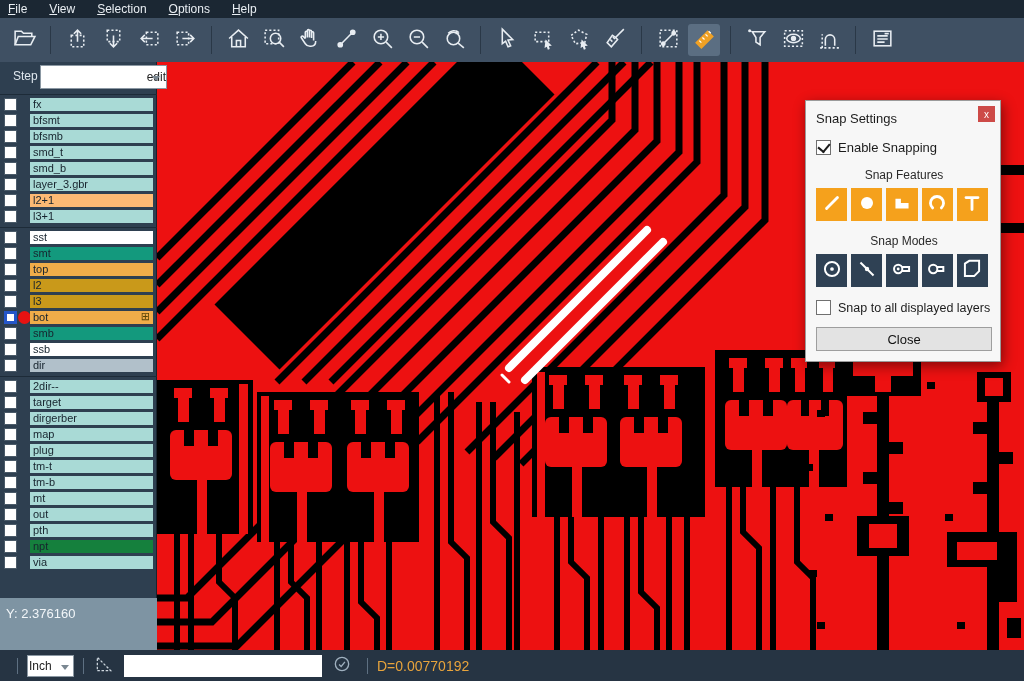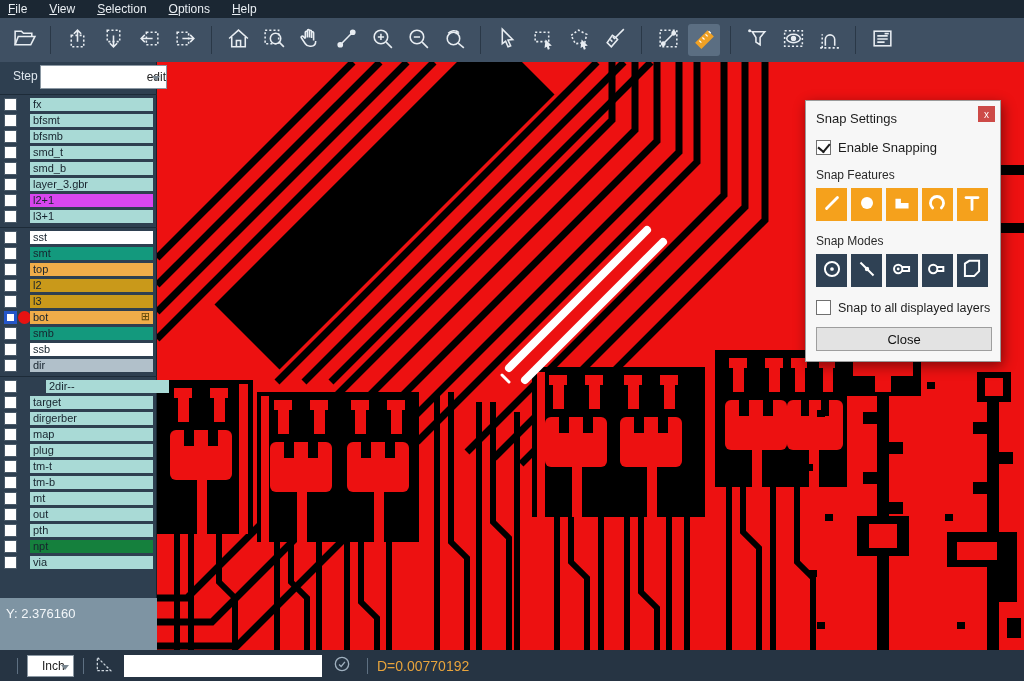--- a/index.html
+++ b/index.html
@@ -52,36 +52,36 @@
           box-sizing:border-box;padding:8px 8px 10px 10px;}
   #dlg-title{font-size:13px;color:#1c1c1c;margin-top:2px;}
   #dlg-close{position:absolute;right:5px;top:5px;width:17px;height:16px;background:#cd4a47;
              color:#fff;font-size:10px;text-align:center;line-height:15px;border:none;cursor:pointer;padding:0;}
   .dlg-row{display:flex;align-items:center;margin-top:14px;}
   .dcb{width:15px;height:15px;background:#fff;border:1px solid #707070;box-sizing:border-box;
        margin-right:7px;position:relative;cursor:pointer;flex:none;}
   .dcb.checked::after{content:"";position:absolute;left:3px;top:0px;width:6px;height:9px;
        border:solid #1c1c1c;border-width:0 2px 2px 0;transform:rotate(40deg);}
   .dcb-label{font-size:13px;color:#1c1c1c;}
-  .dlg-sec{font-size:12px;color:#2a2a2a;margin-top:13px;}
+  .dlg-sec{font-size:12px;color:#2a2a2a;margin-top:13px;text-align:center;}
   .btnrow{display:flex;margin-top:6px;}
   .fbtn{width:33px;height:33px;background:#f5a11c;border:none;margin-right:4px;padding:0;
         display:flex;align-items:center;justify-content:center;cursor:pointer;}
   .mbtn{width:33px;height:33px;background:#2f4154;border:none;margin-right:4px;padding:0;
         display:flex;align-items:center;justify-content:center;cursor:pointer;}
   .fbtn svg,.mbtn svg{width:24px;height:24px;}
   #dlg-closebtn{display:block;width:100%;height:24px;margin-top:12px;background:#e3e3e3;
         border:1px solid #9e9e9e;font-size:13px;color:#111;cursor:pointer;
         font-family:"Liberation Sans",sans-serif;}
   
   #statusbar{position:absolute;left:0;top:650px;width:1024px;height:31px;background:#263443;
              display:flex;align-items:center;box-sizing:border-box;padding-left:8px;}
   .ssep{width:1px;height:16px;background:#5e7082;margin:0 9px;}
   #unitbox{position:relative;width:47px;height:22px;background:#fff;border:1px solid #8b98a3;
-           box-sizing:border-box;font-size:12px;color:#222;line-height:20px;padding-left:14px;cursor:pointer;}
+           box-sizing:border-box;font-size:12px;color:#222;line-height:20px;padding-left:1px;cursor:pointer;}
   #unitbox .chev{position:absolute;right:4px;top:9px;width:0;height:0;border-left:4px solid transparent;
            border-right:4px solid transparent;border-top:5px solid #7a8791;}
   #angleicon{margin:0 10px 0 1px;}
   #measure-input{width:198px;height:22px;border:none;background:#fff;box-sizing:border-box;
            font-size:12px;padding:0 5px;font-family:"Liberation Sans",sans-serif;}
   #checkicon{margin:0 6px 0 10px;}
   #dist{color:#e8a43c;font-size:14px;}
 </style>
 </head>
 <body>
@@ -477,21 +477,21 @@
         <div class="lrow">
           <span class="cb"></span>
           <span class="lname" style="background: rgb(169, 218, 214);">smd_b</span>
         </div>
         <div class="lrow">
           <span class="cb"></span>
           <span class="lname" style="background: rgb(169, 218, 214);">layer_3.gbr</span>
         </div>
         <div class="lrow">
           <span class="cb"></span>
-          <span class="lname" style="background: #d946ef;">l2+1</span>
+          <span class="lname" style="background: #fdba74;">l2+1</span>
         </div>
         <div class="lrow">
           <span class="cb"></span>
           <span class="lname" style="background: rgb(169, 218, 214);">l3+1</span>
         </div>
       </div>
       <div class="lgroup">
         <div class="lrow">
           <span class="cb"></span>
           <span class="lname" style="background: rgb(255, 255, 255);">sst</span>
@@ -526,21 +526,21 @@
           <span class="lname" style="background: rgb(255, 255, 255);">ssb</span>
         </div>
         <div class="lrow">
           <span class="cb"></span>
           <span class="lname" style="background: rgb(177, 192, 202);">dir</span>
         </div>
       </div>
       <div class="lgroup">
         <div class="lrow">
           <span class="cb"></span>
-          <span class="lname" style="background: rgb(169, 218, 214); margin-left: 16px;">2dir--</span>
+          <span class="lname" style="background: rgb(169, 218, 214);">2dir--</span>
         </div>
         <div class="lrow">
           <span class="cb"></span>
           <span class="lname" style="background: rgb(169, 218, 214);">target</span>
         </div>
         <div class="lrow">
           <span class="cb"></span>
           <span class="lname" style="background: rgb(169, 218, 214);">dirgerber</span>
         </div>
         <div class="lrow">

